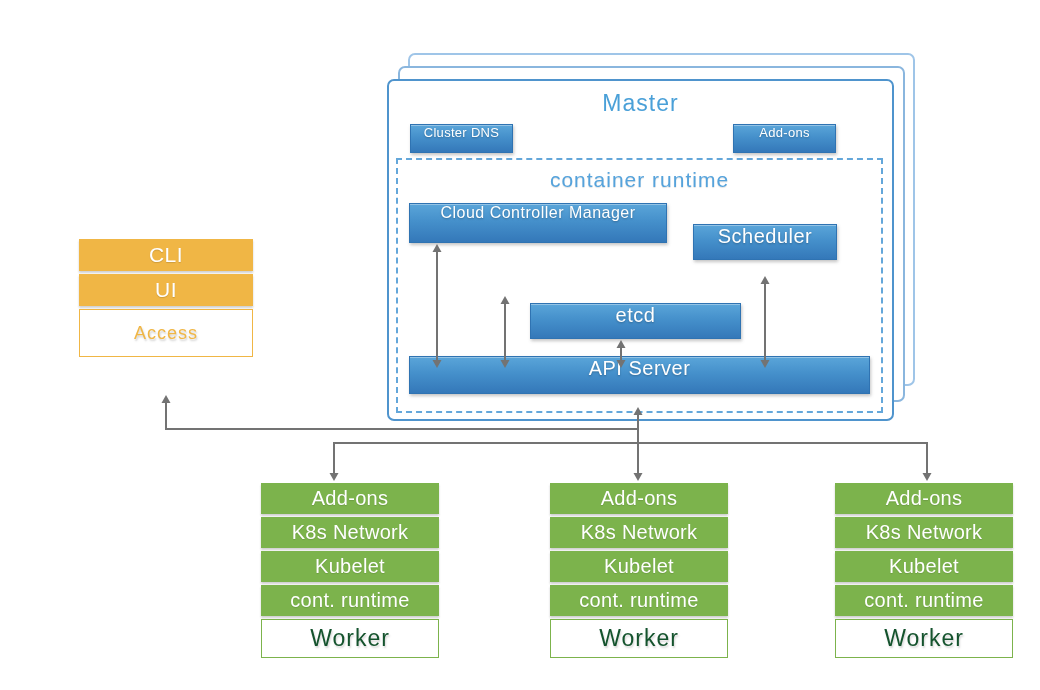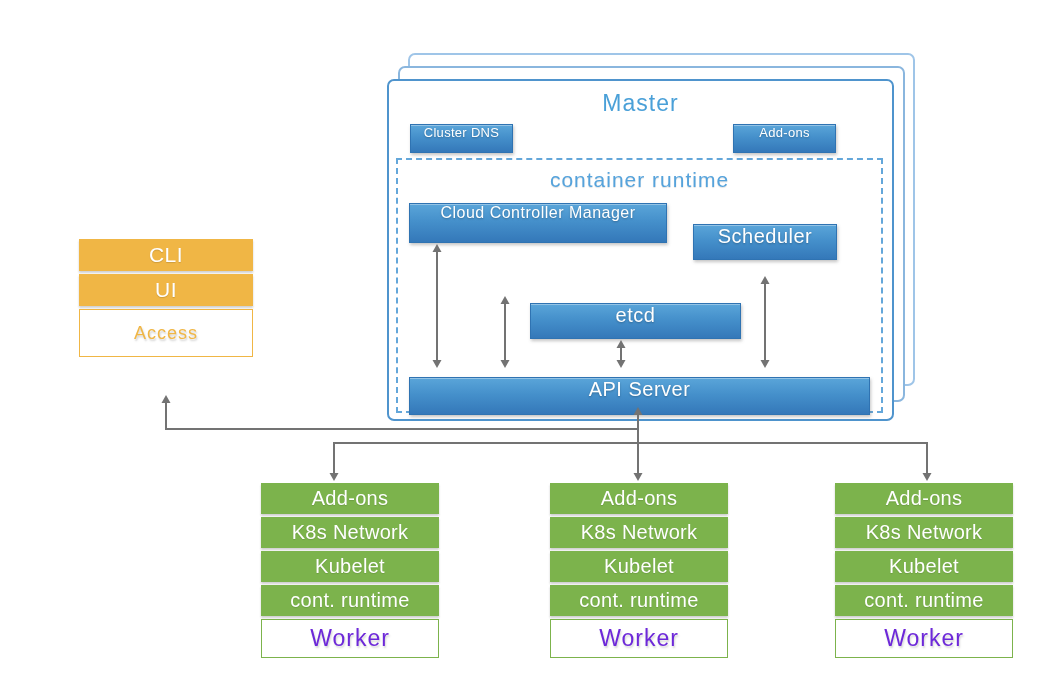--- a/index.html
+++ b/index.html
@@ -41,21 +41,21 @@
     margin-top:8px;text-align:center;
     font-size:21px;color:#55a3dc;letter-spacing:1px;
     text-shadow:0 1px 1px rgba(0,0,0,0.12);
   }
   
   .comp{position:absolute;font-size:16px;letter-spacing:0.5px;}
   .comp-ccm{left:11px;top:43px;width:258px;height:40px;}
   .comp-cm{left:61px;top:98px;width:208px;height:37px;}
   .comp-sched{left:295px;top:64px;width:144px;height:36px;font-size:20px;}
   .comp-etcd{left:132px;top:143px;width:211px;height:36px;font-size:20px;}
-  .comp-api{left:11px;top:217px;width:461px;height:38px;font-size:20px;}
+  .comp-api{left:11px;top:196px;width:461px;height:38px;font-size:20px;}
   
   .access-stack{
     position:absolute;left:79px;top:239px;width:174px;z-index:3;
     display:flex;flex-direction:column;gap:3px;
   }
   .orange-row{
     height:32px;background:#f0b645;color:#ffffff;
     display:flex;align-items:center;justify-content:center;
     font-size:21px;letter-spacing:0.5px;
     box-shadow:0 2px 2px rgba(120,120,120,0.35);
@@ -77,21 +77,21 @@
   .green-row{
     height:31px;background:#7cb34c;color:#ffffff;
     display:flex;align-items:center;justify-content:center;
     font-size:20px;letter-spacing:0.3px;
     box-shadow:0 2px 2px rgba(120,120,120,0.35);
     text-shadow:0 1px 1px rgba(0,0,0,0.12);
   }
   .worker-label-box{
     height:39px;background:#ffffff;border:1px solid #7cb34c;
     display:flex;align-items:center;justify-content:center;
-    font-size:23px;color:#6d28d9;letter-spacing:1px;
+    font-size:23px;color:#14532d;letter-spacing:1px;
     text-shadow:1px 2px 2px rgba(120,120,120,0.3);
     box-sizing:border-box;
   }
   
   .arrows{position:absolute;left:0;top:0;z-index:5;pointer-events:none;}
 </style>
 </head>
 <body>
 
 <div id="canvas">

